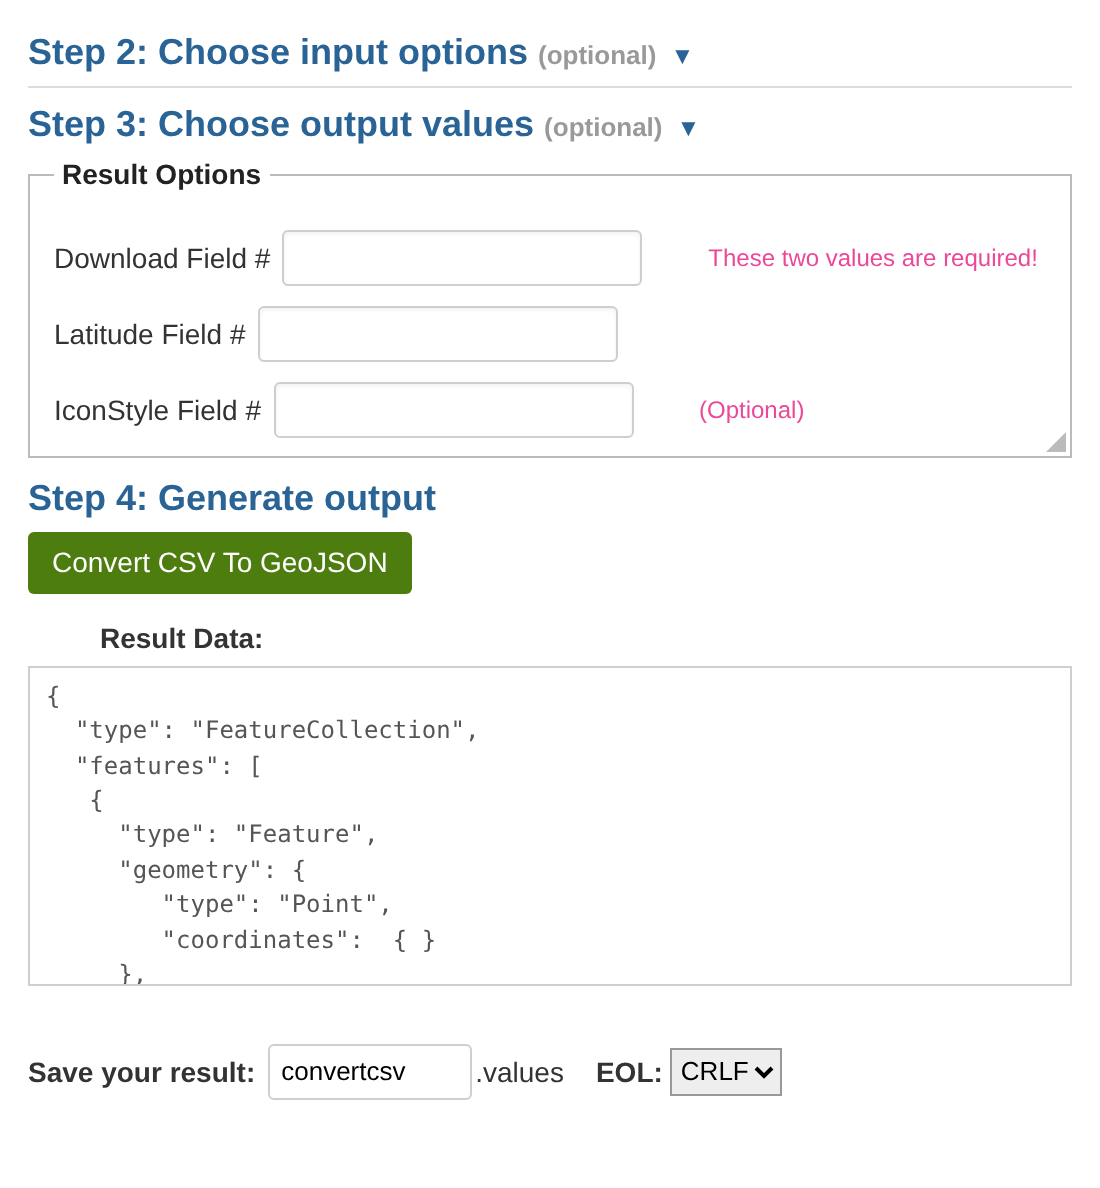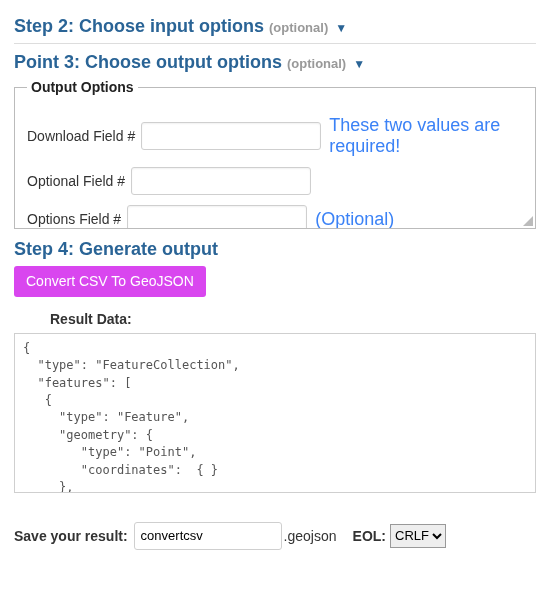--- a/index.html
+++ b/index.html
@@ -63,34 +63,35 @@
     height: 28px;
     padding: 2px 6px;
     font-size: 13px;
     border: 1px solid #cfcfcf;
     border-radius: 3px;
     box-shadow: inset 0 1px 2px rgba(0,0,0,0.06);
     width: 180px;
     margin-right: 8px;
   }
   .field-note {
-    font-size: 18px;
-    color: #3b82f6;
+    font-size: 12px;
+    color: #ec4899;
+    margin-left: 25px;
   }
   .resize-triangle {
     position: absolute;
     right: 2px;
     bottom: 2px;
     width: 0; height: 0;
     border-left: 10px solid transparent;
     border-bottom: 10px solid #bbb;
   }
   .btn {
     display: inline-block;
-    background: #d946ef;
+    background: #4d7c0f;
     color: #fff;
     border: none;
     border-radius: 3px;
     padding: 7px 12px;
     font-size: 14px;
     cursor: pointer;
     line-height: 1.2;
   }
   .result-row {
     margin: 14px 0 6px 0;
@@ -127,21 +128,21 @@
   .save-row {
     margin-top: 8px;
     display: flex;
     align-items: center;
     font-size: 14px;
     white-space: nowrap;
   }
   .save-row .lbl { font-weight: bold; margin-right: 6px; text-align: center; }
   .save-row input[type="text"] {
     height: 28px;
-    width: 148px;
+    width: 102px;
     padding: 2px 6px;
     border: 1px solid #cfcfcf;
     border-radius: 3px;
     font-size: 13px;
     margin-right: 2px;
   }
   .ext { margin-right: 8px; }
   .eol-lbl { font-weight: bold; margin-left: 8px; margin-right: 4px; }
   select.eol {
     height: 24px;
@@ -156,41 +157,41 @@
 
 
 <div class="step-heading">
   <span>Step 2: Choose input options</span>
   <span class="optional">(optional)</span>
   <span class="chev">▼</span>
 </div>
 <hr class="hr">
 
 <div class="step-heading">
-  <span>Point 3: Choose output options</span>
+  <span>Step 3: Choose output values</span>
   <span class="optional">(optional)</span>
   <span class="chev">▼</span>
 </div>
 
 <fieldset class="output-options">
-  <legend>Output Options</legend>
+  <legend>Result Options</legend>
 
   <div class="field-row">
     <label>Download Field #</label>
     <input type="text" value="" style="">
     <span class="field-note">These two values are required!</span>
   </div>
 
   <div class="field-row">
-    <label>Optional Field #</label>
+    <label>Latitude Field #</label>
     <input type="text" value="" style="">
   </div>
 
   <div class="field-row">
-    <label>Options Field #</label>
+    <label>IconStyle Field #</label>
     <input type="text" value="" style="">
     <span class="field-note">(Optional)</span>
   </div>
 
   <div class="resize-triangle"></div>
 </fieldset>
 
 <div class="step-heading" style="cursor:default;">
   <span>Step 4: Generate output</span>
 </div>
@@ -213,19 +214,19 @@
      "properties": {
      "IconStyle/Icon/href":"http://maps.google.com/mapfiles/kml/pal4/icon28.png"</textarea>
 
 <div class="hscroll">
   <div class="hscroll-inner"></div>
 </div>
 
 <div class="save-row">
   <span class="lbl">Save your result:</span>
   <input type="text" value="convertcsv" style="">
-  <span class="ext">.geojson</span>
+  <span class="ext">.values</span>
   <span class="eol-lbl">EOL:</span>
   <select class="eol"><option>CRLF</option><option>LF</option></select>
 </div>
 
 
 
 
 </body></html>

